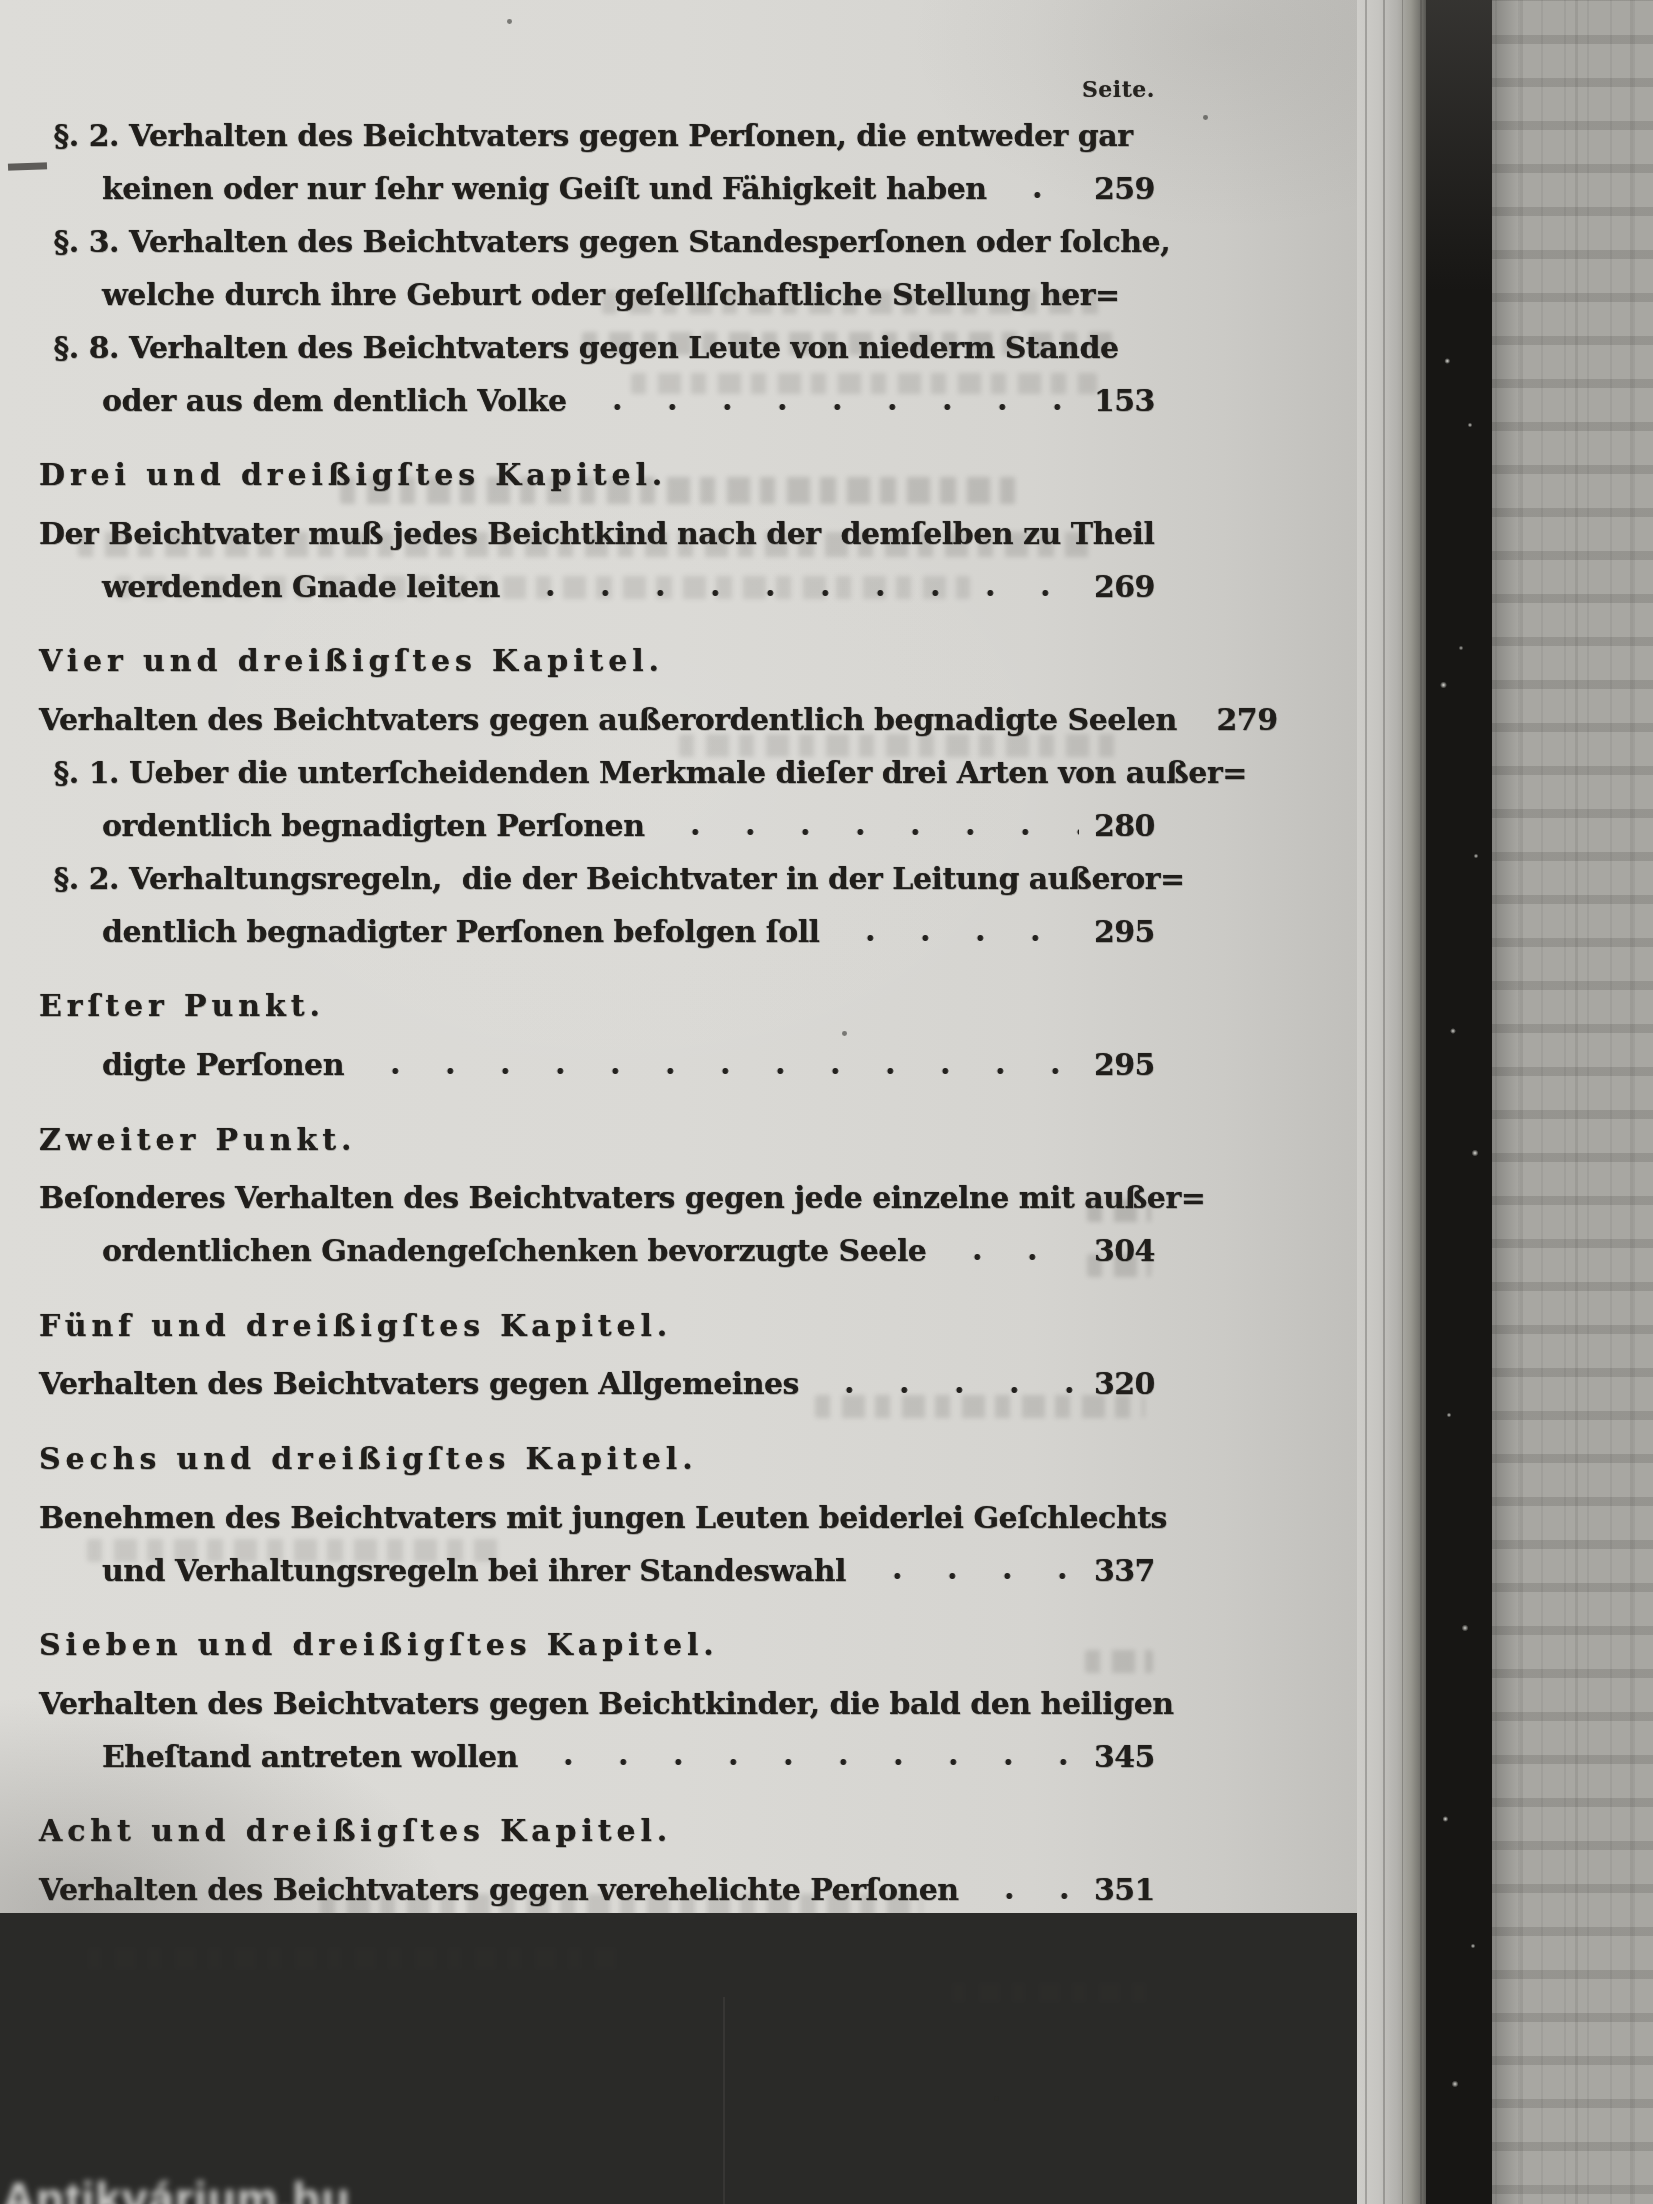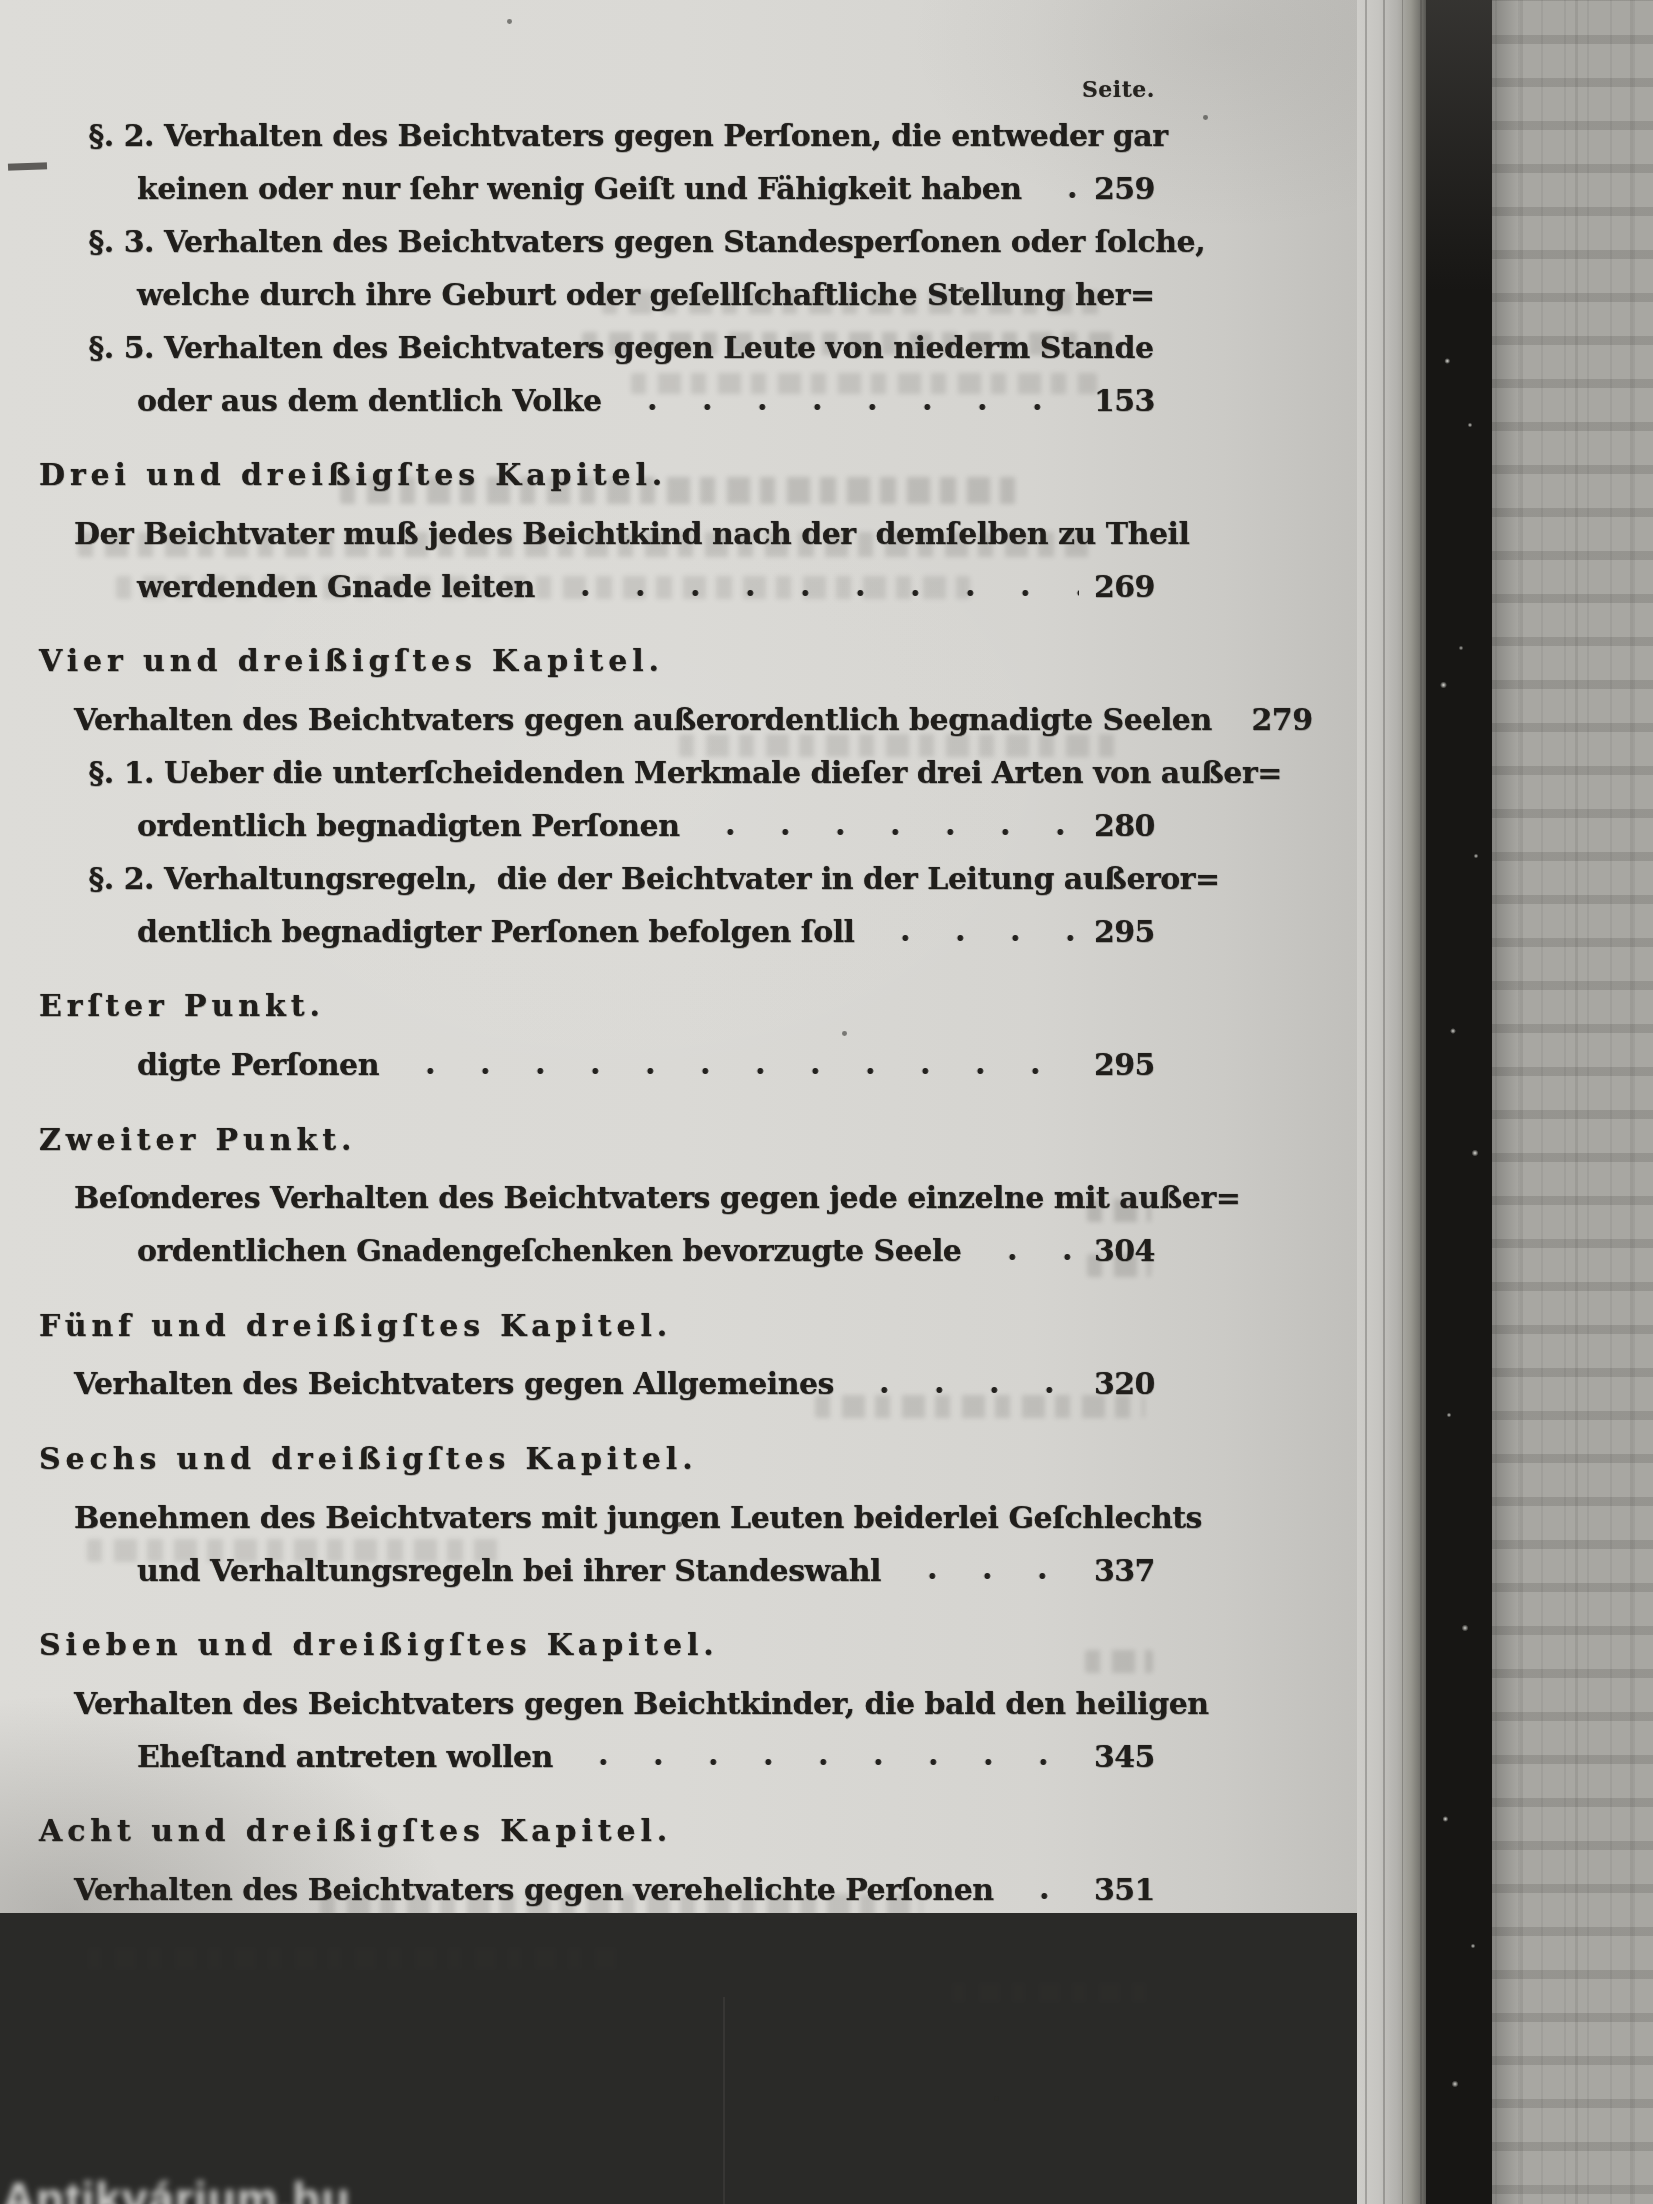--- a/index.html
+++ b/index.html
@@ -19,21 +19,21 @@
       radial-gradient(679px 485px at 45% 40%, rgba(255,255,252,.05), transparent 80%),
       linear-gradient(90deg,#dddcd8 0%,#dad9d5 50%,#d5d4d0 76%,#cbcac6 90%,#c0bfbb 100%);
   }
   
   .toc{
     position:absolute;left:39px;top:109px;width:1116px;
     font-weight:bold;
     letter-spacing:-0.5px;
     text-shadow:0 0 1px rgba(32,30,27,.65), 0.5px 0.5px 0 rgba(32,30,27,.22);
   }
-  .line{display:flex;align-items:stretch;line-height:53px;font-size:30px;margin-left:35px;}
+  .line{display:flex;align-items:stretch;line-height:53px;font-size:30px;}
   .line .txt{white-space:pre;flex:0 1 auto;}
   .v-sect{padding-left:14.6px;}
   .v-cont{padding-left:63px;}
   .v-plain{padding-left:0;}
   .head{
     line-height:53px;margin:21.3px 0 5.8px;text-align:left;
     font-size:30px;letter-spacing:4.9px;
   }
   .leader{
     flex:1 1 auto;min-width:9.7px;margin:0 9.7px 0 15.5px;
@@ -148,21 +148,21 @@
           <span class="leader"></span>
           <span class="pg">259</span>
         </div>
         <div class="line v-sect">
           <span class="txt">§. 3. Verhalten des Beichtvaters gegen Standesperſonen oder ſolche,</span>
         </div>
         <div class="line v-cont">
           <span class="txt">welche durch ihre Geburt oder geſellſchaftliche Stellung her=</span>
         </div>
         <div class="line v-sect">
-          <span class="txt">§. 5. Verhalten des Beichtvaters gegen Leute von niederm Stande</span>
+          <span class="txt">§. 8. Verhalten des Beichtvaters gegen Leute von niederm Stande</span>
         </div>
         <div class="line v-cont">
           <span class="txt">oder aus dem dentlich Volke</span>
           <span class="leader"></span>
           <span class="pg">153</span>
         </div>
         <div class="head"><span>Drei und dreißigſtes Kapitel.</span></div>
         <div class="line v-plain">
           <span class="txt">Der Beichtvater muß jedes Beichtkind nach der  demſelben zu Theil</span>
         </div>

